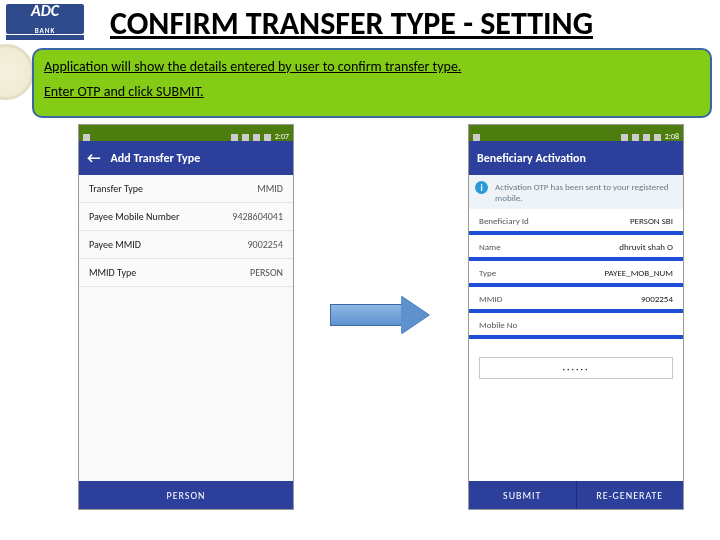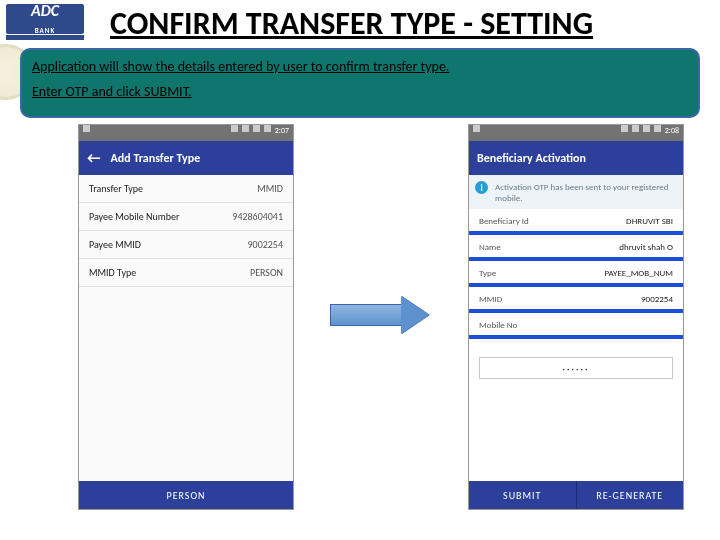--- a/index.html
+++ b/index.html
@@ -46,48 +46,48 @@
   .title {
     position: absolute;
     left: 110px; top: 4px;
     font-size: 32px;
     font-weight: bold;
     text-decoration: underline;
     color: #000;
   }
   .desc-box {
     position: absolute;
-    left: 20px; top: 48px;
+    left: 32px; top: 48px;
     width: 680px;
     border: 2px solid #3c67a6;
     border-radius: 10px;
-    background: #0f766e;
+    background: #84cc16;
     padding: 6px 10px 8px 10px;
     font-size: 14px;
     color: #000;
   }
   .desc-box p { text-decoration: underline; margin: 2px 0 8px 0; }
 
   .phone {
     position: absolute;
     width: 216px;
     height: 386px;
     background: #f5f5f5;
     border: 1px solid #999;
   }
   .phone-left { left: 78px; top: 124px; }
   .phone-right { left: 468px; top: 124px; }
 
   .statusbar {
     height: 16px;
-    background: #737373;
+    background: #4d7c0f;
     color: #fff;
     font-size: 8px;
     display: flex;
-    align-items: flex-start;
+    align-items: flex-end;
     justify-content: flex-end;
     padding: 0 4px;
     gap: 4px;
   }
   .statusbar .sb-left { margin-right: auto; display: flex; gap: 3px; }
   .sb-ic { width: 7px; height: 7px; background: #ccc; }
   .appbar {
     height: 34px;
     background: #2b3f9b;
     color: #fff;
@@ -238,21 +238,21 @@
   <div class="appbar">
     <span>Beneficiary Activation</span>
   </div>
   <div class="pbody-right">
     <div class="info-strip">
       <div class="info-ic">i</div>
       <span>Activation OTP has been sent to your registered mobile.</span>
     </div>
     <div class="row2">
       <span class="lbl">Beneficiary Id</span>
-      <span class="val">DHRUVIT SBI</span>
+      <span class="val">PERSON SBI</span>
     </div>
     <div class="row2">
       <span class="lbl">Name</span>
       <span class="val">dhruvit shah   O</span>
     </div>
     <div class="row2">
       <span class="lbl">Type</span>
       <span class="val">PAYEE_MOB_NUM</span>
     </div>
     <div class="row2">

